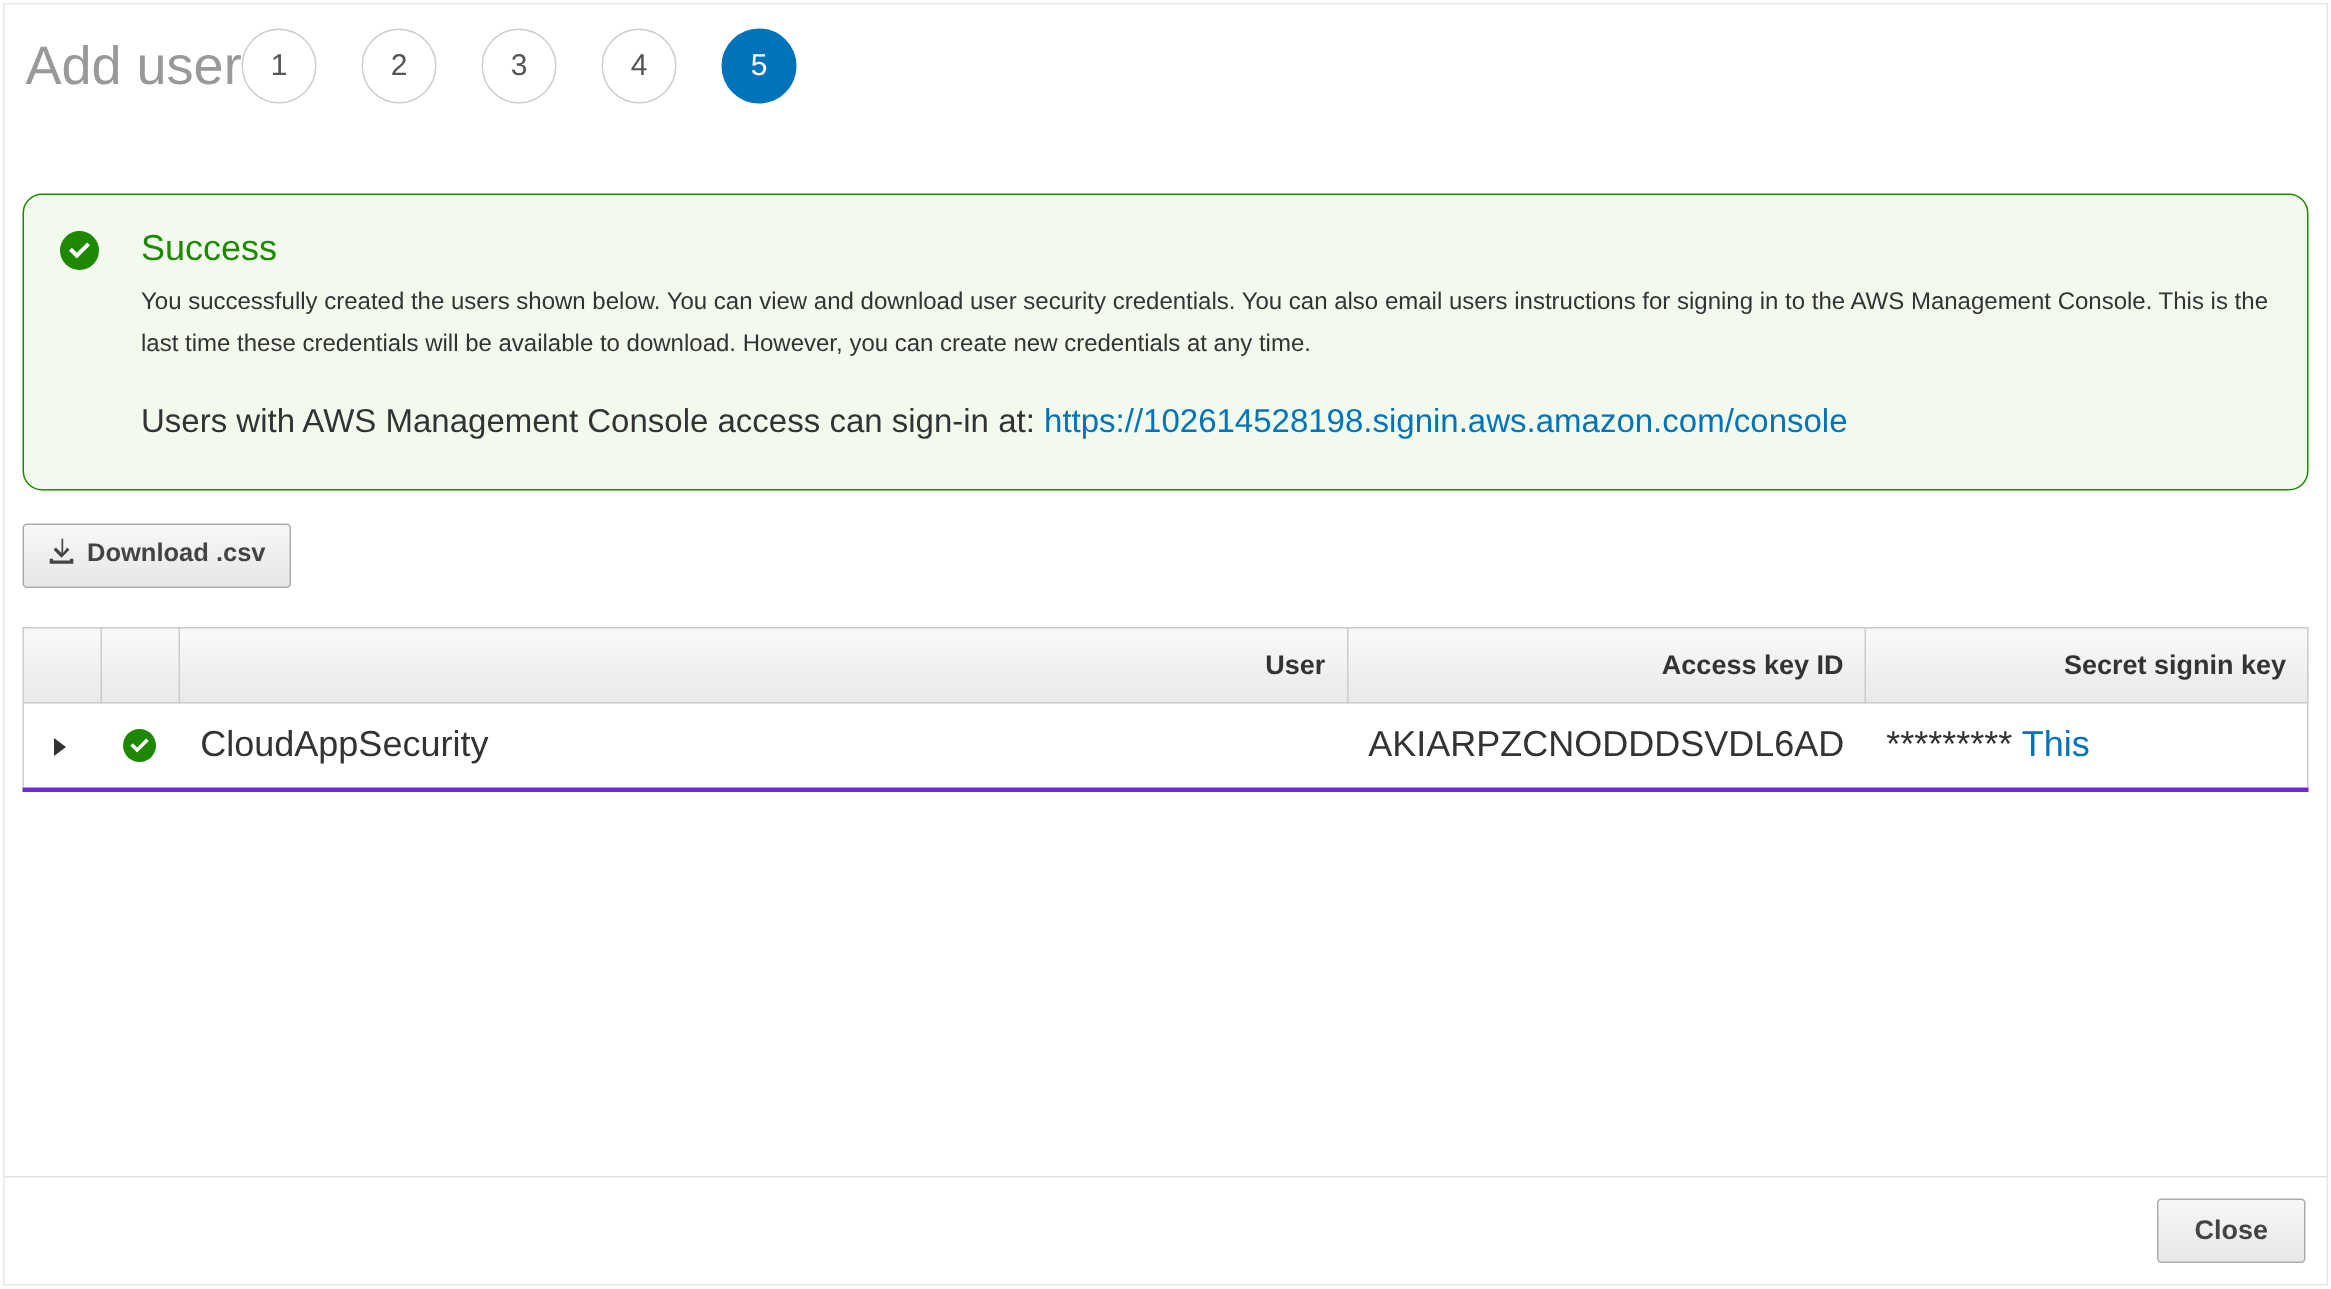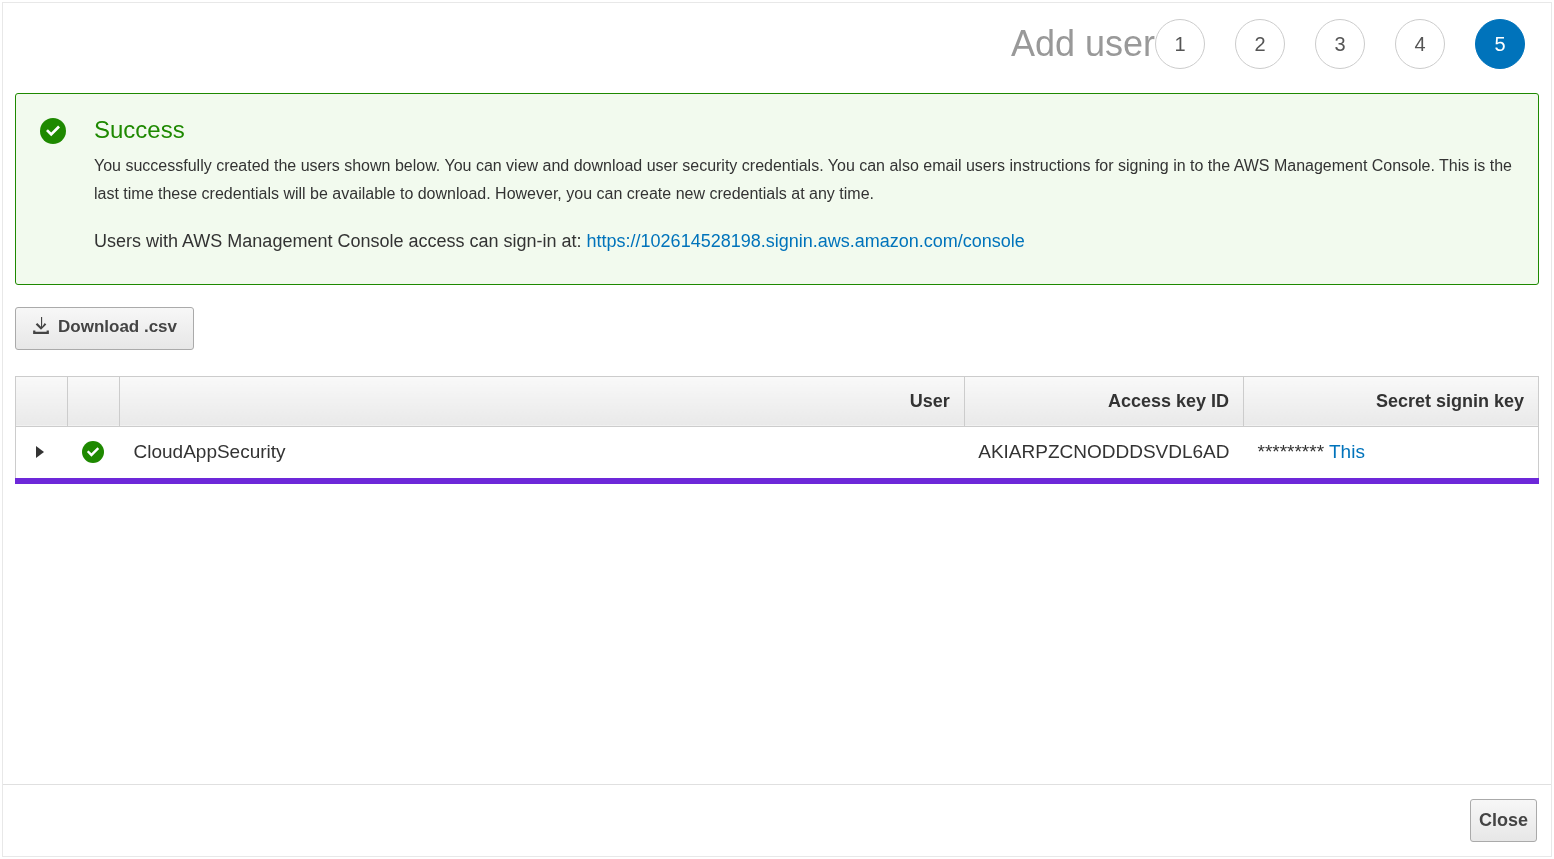--- a/index.html
+++ b/index.html
@@ -10,21 +10,21 @@
     font-size: 15px;
   }
   .container {
     border: 1px solid #e8e8e8;
     margin: 2px;
     position: relative;
     min-height: 855px;
   }
   .header {
     display: flex;
-    justify-content: flex-end;
+    justify-content: flex-start;
     align-items: center;
     padding: 16px 14px 24px 14px;
   }
   .page-title {
     font-size: 36px;
     font-weight: 400;
     color: #999;
   }
   .steps {
     display: flex;
@@ -48,25 +48,26 @@
     background: #0073bb;
     border-color: #0073bb;
     color: #fff;
   }
   .content {
     padding: 0 12px;
   }
   .alert-success {
     border: 1px solid #1e8900;
     background: #f2faee;
-    border-radius: 3px;
+    border-radius: 13px;
     padding: 22px 24px 28px 24px;
     display: flex;
     gap: 28px;
     margin-bottom: 22px;
+    margin-top: 36px;
   }
   .alert-icon {
     flex: 0 0 auto;
     width: 26px;
     height: 26px;
     background: #1e8900;
     border-radius: 50%;
     display: flex;
     align-items: center;
     justify-content: center;
@@ -80,21 +81,21 @@
     font-weight: 400;
     margin-bottom: 8px;
   }
   .alert-text {
     font-size: 16px;
     color: #333;
     line-height: 1.75;
     margin-bottom: 20px;
   }
   .alert-text2 {
-    font-size: 18px;
+    font-size: 22px;
     color: #333;
     line-height: 1.55;
   }
   .link { color: #0073bb; text-decoration: none; }
   .btn {
     display: inline-flex;
     align-items: flex-start;
     gap: 8px;
     padding: 9px 16px;
     background: linear-gradient(#f7f7f7, #e7e7e7);
@@ -117,22 +118,22 @@
     text-align: right;
     background: linear-gradient(#f9f9f9, #e9e9e9);
     border: 1px solid #ccc;
     padding: 14px 14px;
     font-size: 18px;
     font-weight: 700;
     color: #333;
   }
   tbody td {
     padding: 14px 14px;
-    border-bottom: 6px solid #6d28d9;
-    font-size: 19px;
+    border-bottom: 3px solid #6d28d9;
+    font-size: 24px;
     color: #333;
     vertical-align: middle;
   }
   tbody tr td { border-left: none; border-right: none; }
   .col-expand { width: 52px; }
   .col-status { width: 52px; }
   .col-user { }
   .col-akid { width: 265px; }
   .col-secret { width: 295px; }
   .caret {
@@ -156,21 +157,21 @@
     position: absolute;
     bottom: 0;
     left: 0;
     right: 0;
     border-top: 1px solid #e0e0e0;
     padding: 14px 14px;
     display: flex;
     justify-content: flex-end;
   }
   .close-btn {
-    padding: 10px 8px;
+    padding: 10px 24px;
     background: linear-gradient(#f7f7f7, #e7e7e7);
     border: 1px solid #aaa;
     border-radius: 3px;
     font-size: 18px;
     font-weight: 700;
     color: #444;
     cursor: pointer;
     font-family: inherit;
   }
 </style>

